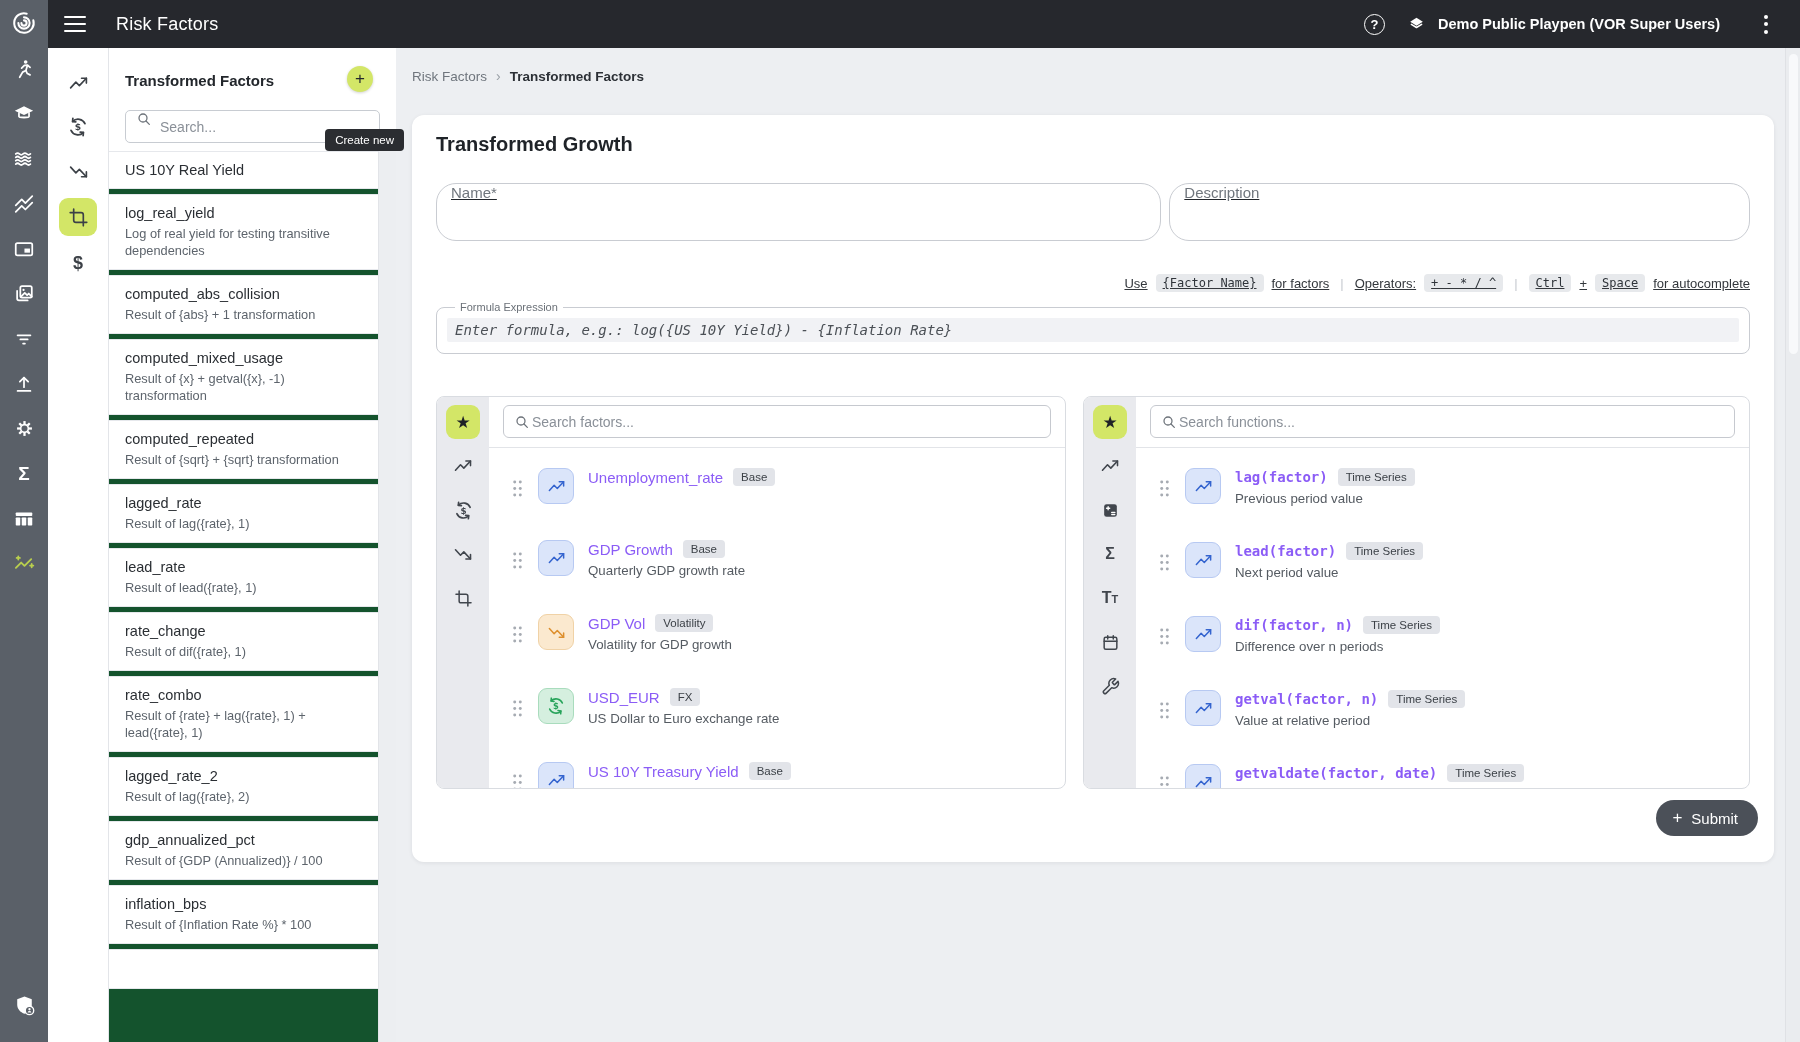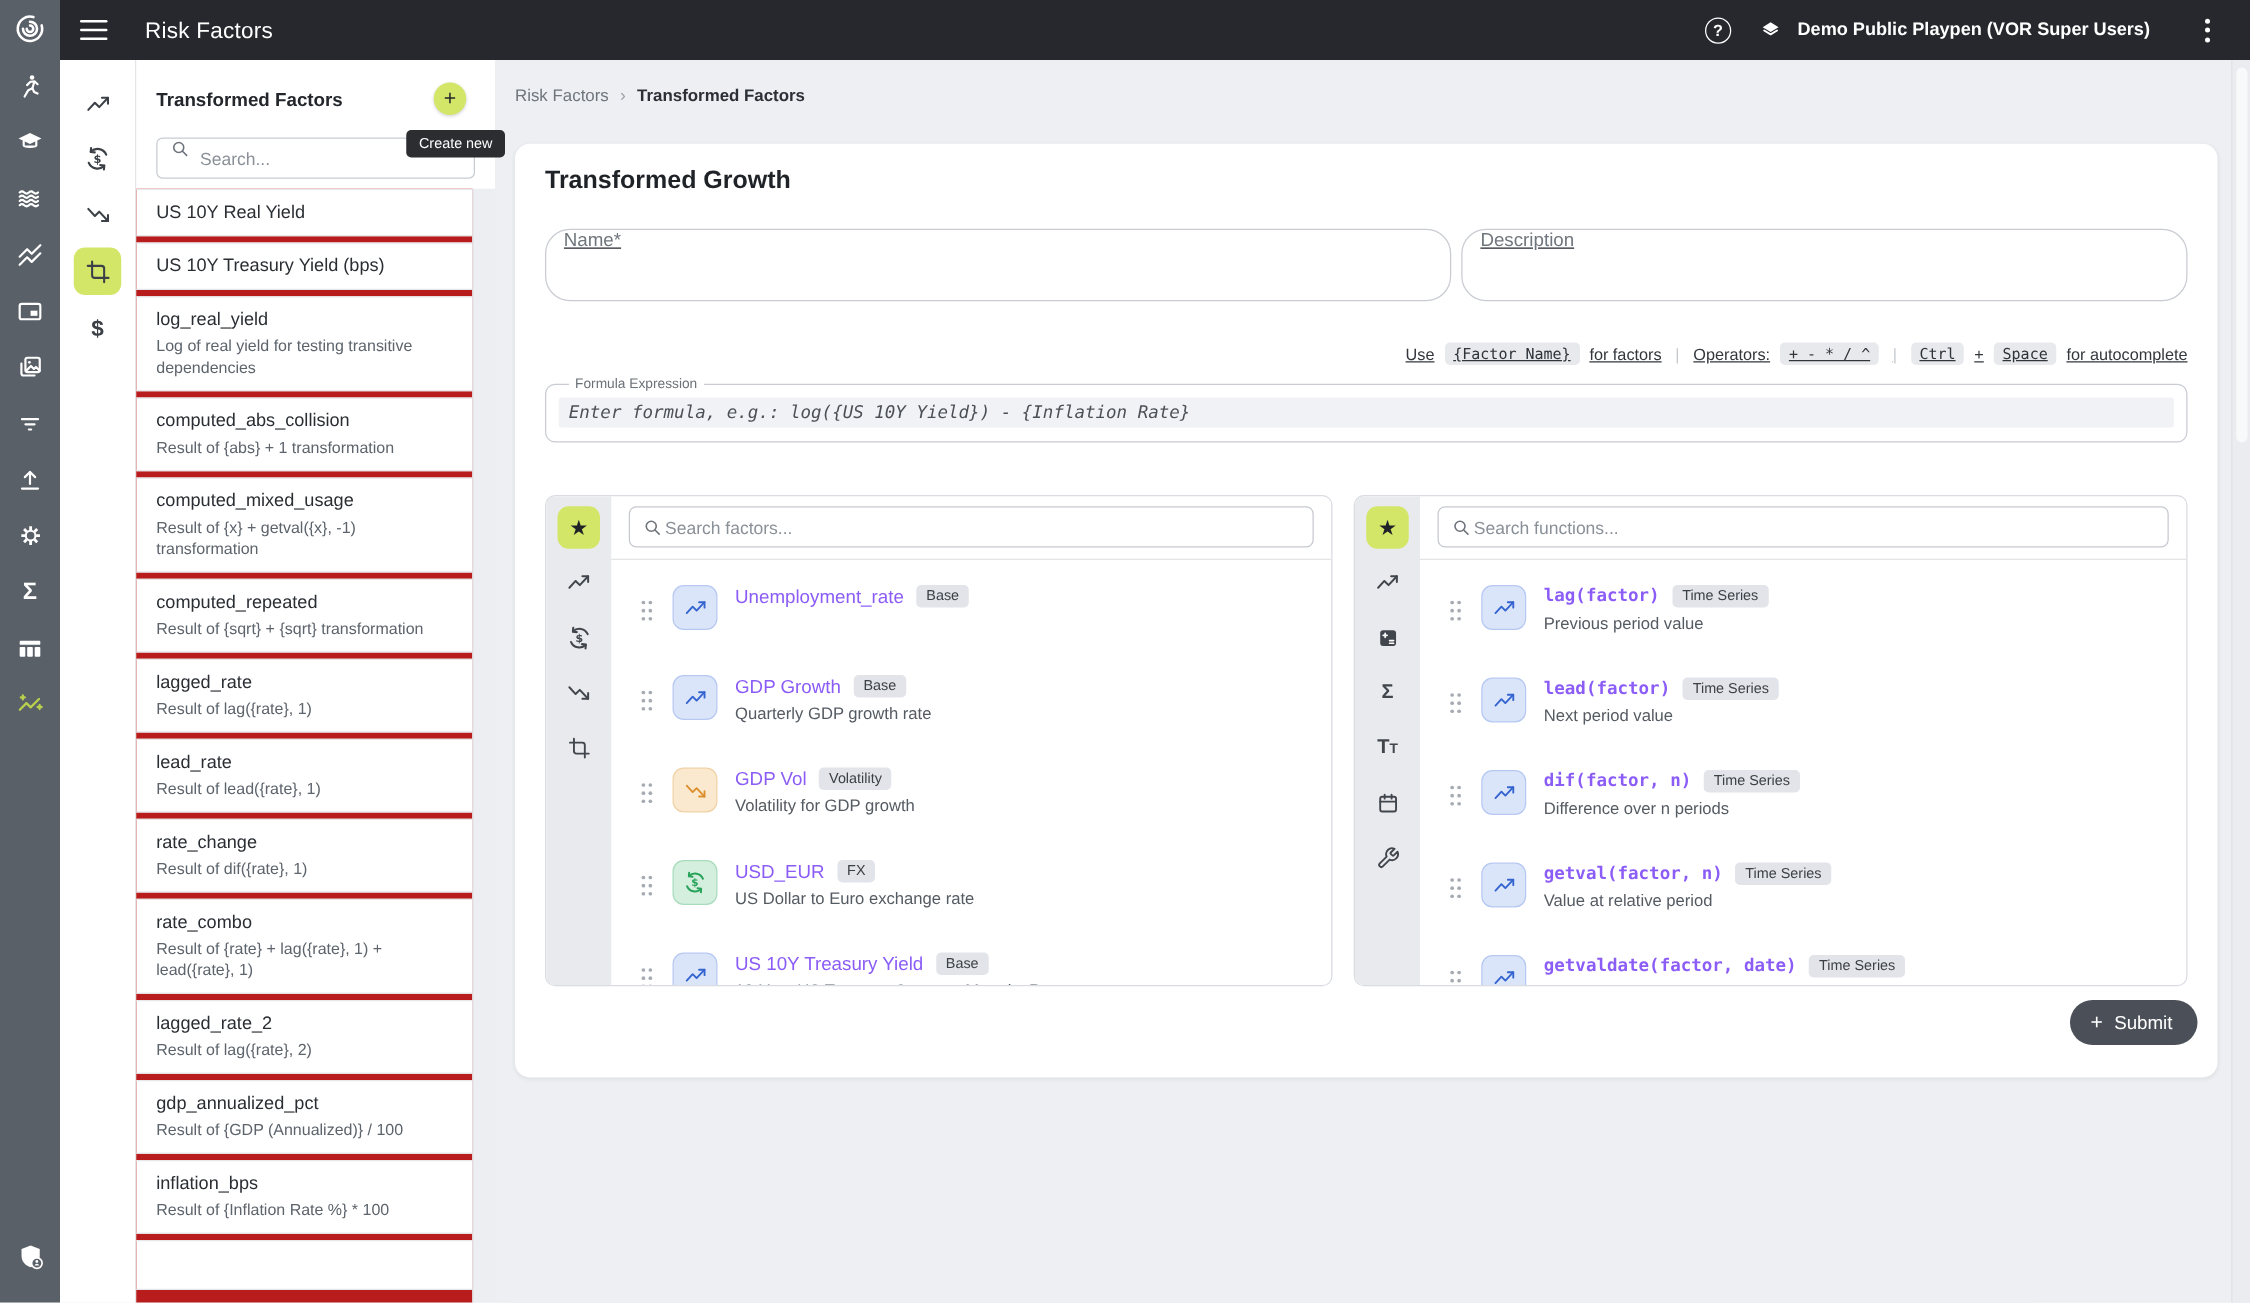--- a/index.html
+++ b/index.html
@@ -39,27 +39,27 @@
   .tool-ic.active { background:#d3e667; border-radius:9px; height:38px; }
 
   
   .sidebar { position:absolute; left:108px; top:48px; width:288px; bottom:0; background:#fff;
     border-left:1px solid #e3e5e9; z-index:10; }
   .sb-head { position:relative; height:62px; }
   .sb-title { position:absolute; left:16px; top:24px; font-size:15px; font-weight:700; color:#23272c; }
   .sb-add { position:absolute; right:23px; top:18px; width:26px; height:26px; border-radius:50%;
     background:#d3e667; color:#23272c; display:flex; align-items:center; justify-content:center;
     font-size:17px; font-weight:500; cursor:pointer; box-shadow:0 1px 3px rgba(0,0,0,.18); }
-  .sb-tooltip { position:absolute; right:-8px; top:56px; background:#2b2d31; color:#fff; font-size:11.5px;
+  .sb-tooltip { position:absolute; right:-8px; top:81px; background:#2b2d31; color:#fff; font-size:11.5px;
     padding:5px 10px; border-radius:4px; z-index:50; white-space:nowrap; }
   .sb-search { margin:0 16px 8px; height:33px; border:1px solid #c8ccd2; border-radius:5px;
     display:flex; padding:0 10px; gap:8px; color:#6d737a; background:#fff; }
   .sb-search input { border:0; outline:0; flex:1; font-size:14px; font-family:inherit; color:#23272c; background:transparent; }
   .sb-search input::placeholder { color:#8a9098; }
-  .sb-list { position:absolute; top:103px; left:0; right:18px; bottom:0; overflow:hidden; background:#b91c1c; }
+  .sb-list { position:absolute; top:103px; left:0; right:18px; bottom:0; overflow:hidden; background:#14532d; }
   .sb-item { background:#fff; border-top:1px solid #e6e8ec; border-bottom:1px solid #e6e8ec;
     padding:9px 16px; margin-bottom:5px; cursor:pointer; }
   .sb-item .nm { font-size:14.5px; color:#2a2e33; line-height:1.25; }
   .sb-item .ds { font-size:12.8px; color:#5d646c; line-height:1.32; margin-top:4px; }
   .sb-scroll { position:absolute; right:0; top:103px; bottom:0; width:18px; background:#eceef1;
     border-left:1px solid #e2e4e8; }
 
   
   .main { position:absolute; left:396px; top:48px; right:0; bottom:0; background:#edeff2; }
   .crumbs { display:flex; align-items:center; gap:9px; padding:20px 0 14px 16px; font-size:13.5px; }
@@ -405,23 +405,20 @@
     <svg class="ic" width="16" height="16">
         <use href="#i-magnify"></use>
       </svg>
     <input placeholder="Search..." style="">
   </div>
   <div class="sb-list">
     <div class="sb-item">
         <div class="nm">US 10Y Real Yield</div>
       </div>
     <div class="sb-item">
-        <div class="nm">US 10Y Treasury Yield (bps)</div>
-      </div>
-    <div class="sb-item">
         <div class="nm">log_real_yield</div>
         <div class="ds">Log of real yield for testing transitive dependencies</div>
       </div>
     <div class="sb-item">
         <div class="nm">computed_abs_collision</div>
         <div class="ds">Result of {abs} + 1 transformation</div>
       </div>
     <div class="sb-item">
         <div class="nm">computed_mixed_usage</div>
         <div class="ds">Result of {x} + getval({x}, -1) transformation</div>

